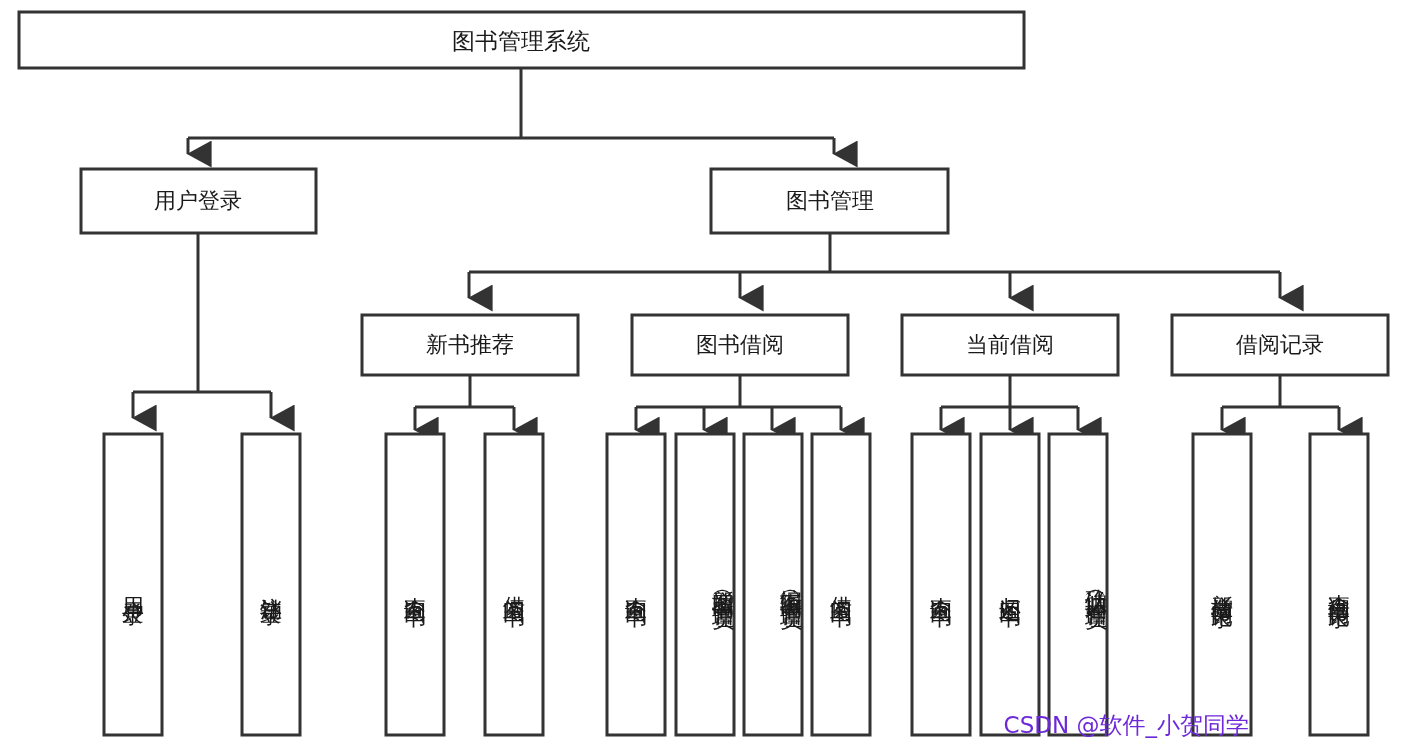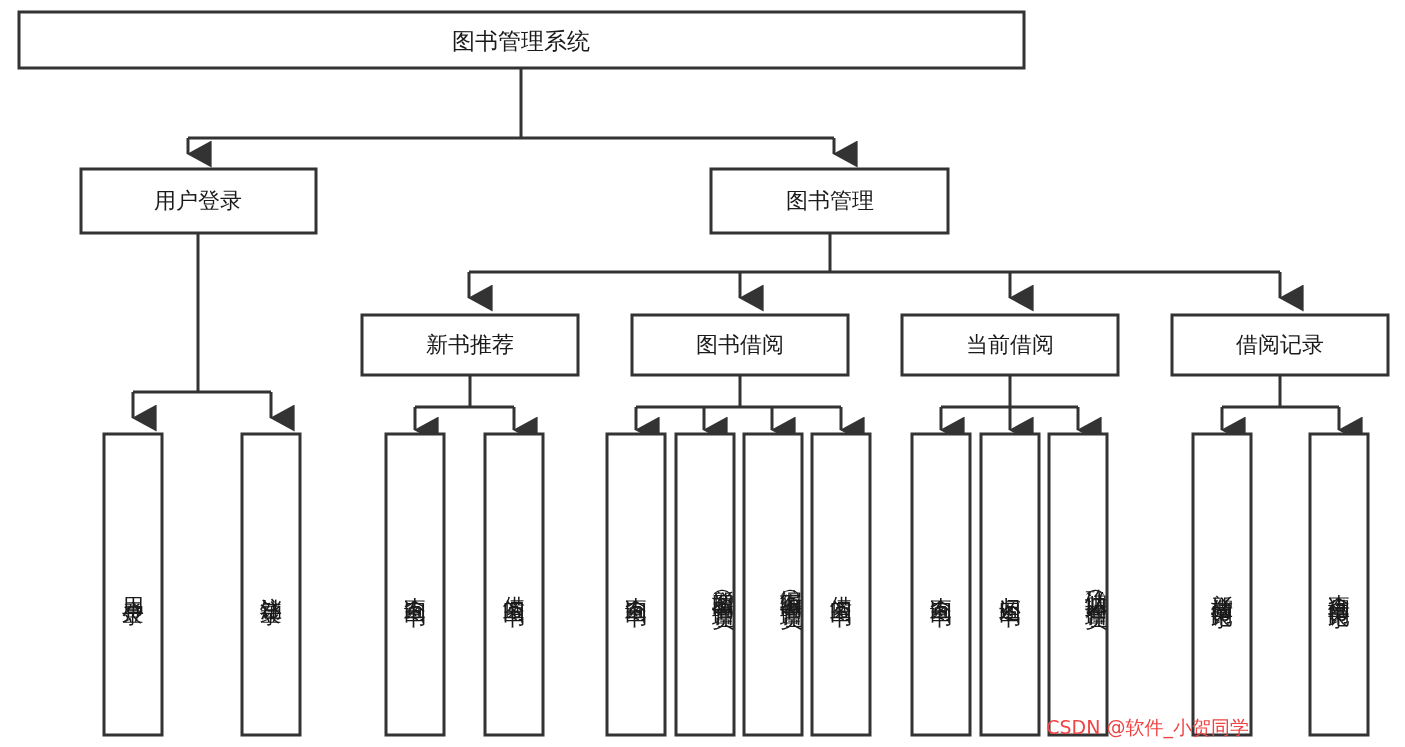--- a/index.html
+++ b/index.html
@@ -12,22 +12,22 @@
   .arrow-head{fill:#333333;stroke:none;}
   .node-label{font-family:"DejaVu Sans","Liberation Sans",sans-serif;
               fill:#1a1a1a;font-size:22px;text-anchor:middle;
               dominant-baseline:middle;}
   .node-label.lvl1{font-size:23px;}
   .vlabel{position:absolute;display:flex;align-items:center;justify-content:center;
           writing-mode:vertical-rl;text-orientation:upright;
           font-family:"DejaVu Sans","Liberation Sans",sans-serif;
           font-size:22px;color:#1a1a1a;letter-spacing:3px;
           line-height:1;white-space:nowrap;pointer-events:none;}
-  .watermark{position:absolute;right:10px;bottom:6px;font-size:19px;
-             color:#ef4444;font-family:"DejaVu Sans","Liberation Sans",sans-serif;
+  .watermark{position:absolute;right:10px;bottom:6px;font-size:23px;
+             color:#6d28d9;font-family:"DejaVu Sans","Liberation Sans",sans-serif;
              white-space:nowrap;}
 </style>
 </head>
 <body>
 
 <div id="stage">
 
   <svg id="diagram" viewBox="0 0 1405 747">
     <defs>
       <marker id="arrow" viewBox="0 0 12 12" refX="6" refY="10.5" markerWidth="9" markerHeight="9" orient="auto-start-reverse">

